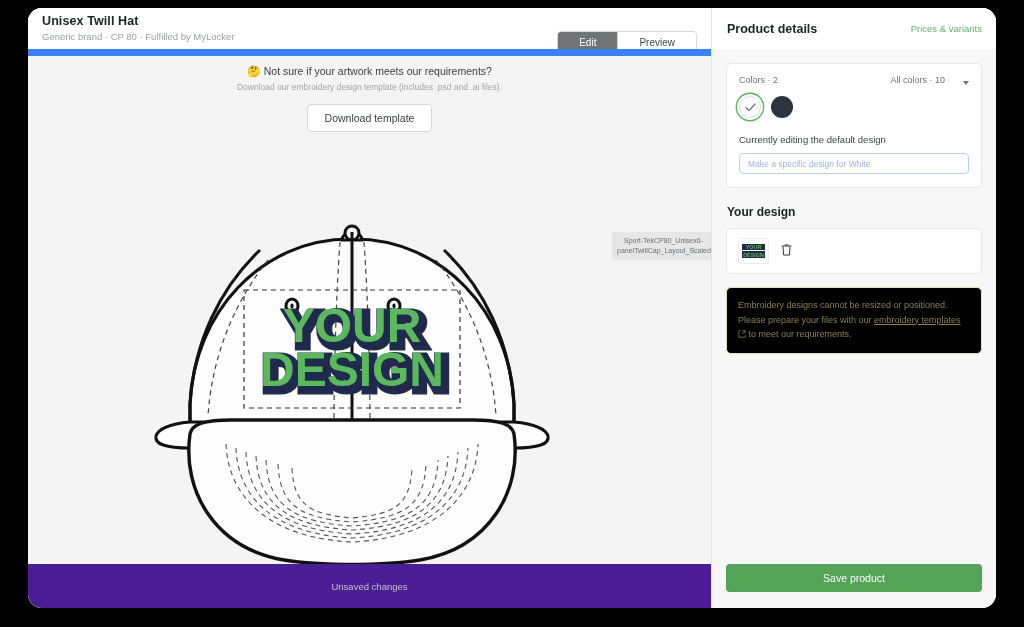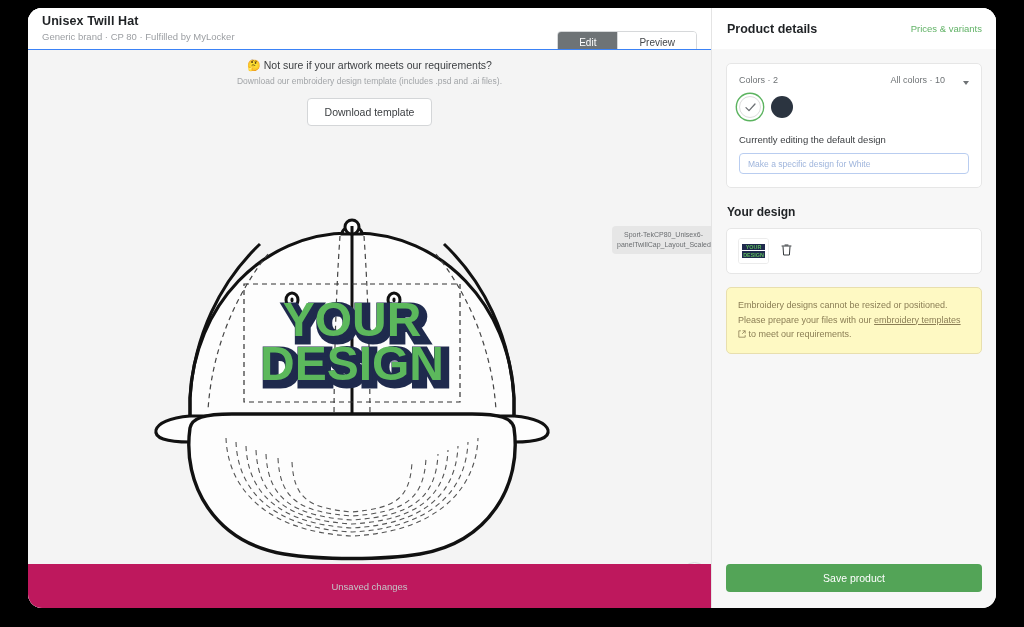--- a/index.html
+++ b/index.html
@@ -50,21 +50,21 @@
     display: flex; align-items: center; justify-content: center;
     font-size: 10px; padding: 0 21px; cursor: pointer;
     background: #fff; color: #44474a;
   }
   .seg div.active { background: #6e7376; color: #fff; }
   .seg div + div { border-left: 1px solid #d6d8da; }
 
   .canvas {
     flex: 1; position: relative;
     background: #f4f4f4;
-    border-top: 1px solid #3b82f6;
+    border-top: 7px solid #3b82f6;
     overflow: hidden;
   }
   .banner { text-align: center; padding-top: 9px; }
   .banner-line1 {
     font-size: 10.5px; color: #3b3e41;
   }
   .banner-line1 .emo { font-size: 11px; }
   .banner-line2 {
     font-size: 8.5px; color: #a2a5a8; margin-top: 4px;
   }
@@ -91,21 +91,21 @@
   .round-btn {
     position: absolute; left: 653px; top: 512px;
     width: 27px; height: 27px; border-radius: 50%;
     background: #f4f4f4; border: 1px solid #d9dbdd;
     display: flex; align-items: center; justify-content: center;
     cursor: pointer;
   }
   .editor-footer {
     height: 44px; flex-shrink: 0;
     display: flex; align-items: center; justify-content: center;
-    background: #be185d;
+    background: #4c1d95;
   }
   .unsaved { font-size: 9.5px; color: #c4c6c8; }
 
   
   .details {
     width: 284px; height: 100%;
     display: flex; flex-direction: column;
     background: #f7f7f7;
   }
   .details-header {
@@ -175,21 +175,21 @@
     background: #fff; border: 1px solid #ececec;
     display: flex; align-items: center; justify-content: center;
     flex-shrink: 0; overflow: hidden;
   }
   .design-meta { flex: 1; line-height: 1.3; }
   .design-name { font-size: 9.5px; color: #22262a; }
   .design-q { font-size: 8.5px; color: #64b368; margin-top: 3px; }
   .trash { cursor: pointer; padding: 2px; }
   .warn {
     margin-top: 13px;
-    background: #fef9c3; border: 1px solid #e8dfae;
+    background: #000000; border: 1px solid #e8dfae;
     border-radius: 5px;
     padding: 10px 11px 11px;
     font-size: 9px; color: #8b7e55; line-height: 1.62;
   }
   .warn a { color: #8b7e55; text-decoration: underline; cursor: pointer; }
   .details-footer {
     flex-shrink: 0; padding: 16px 14px 16px;
   }
   .save-btn {
     width: 100%; height: 28px;

